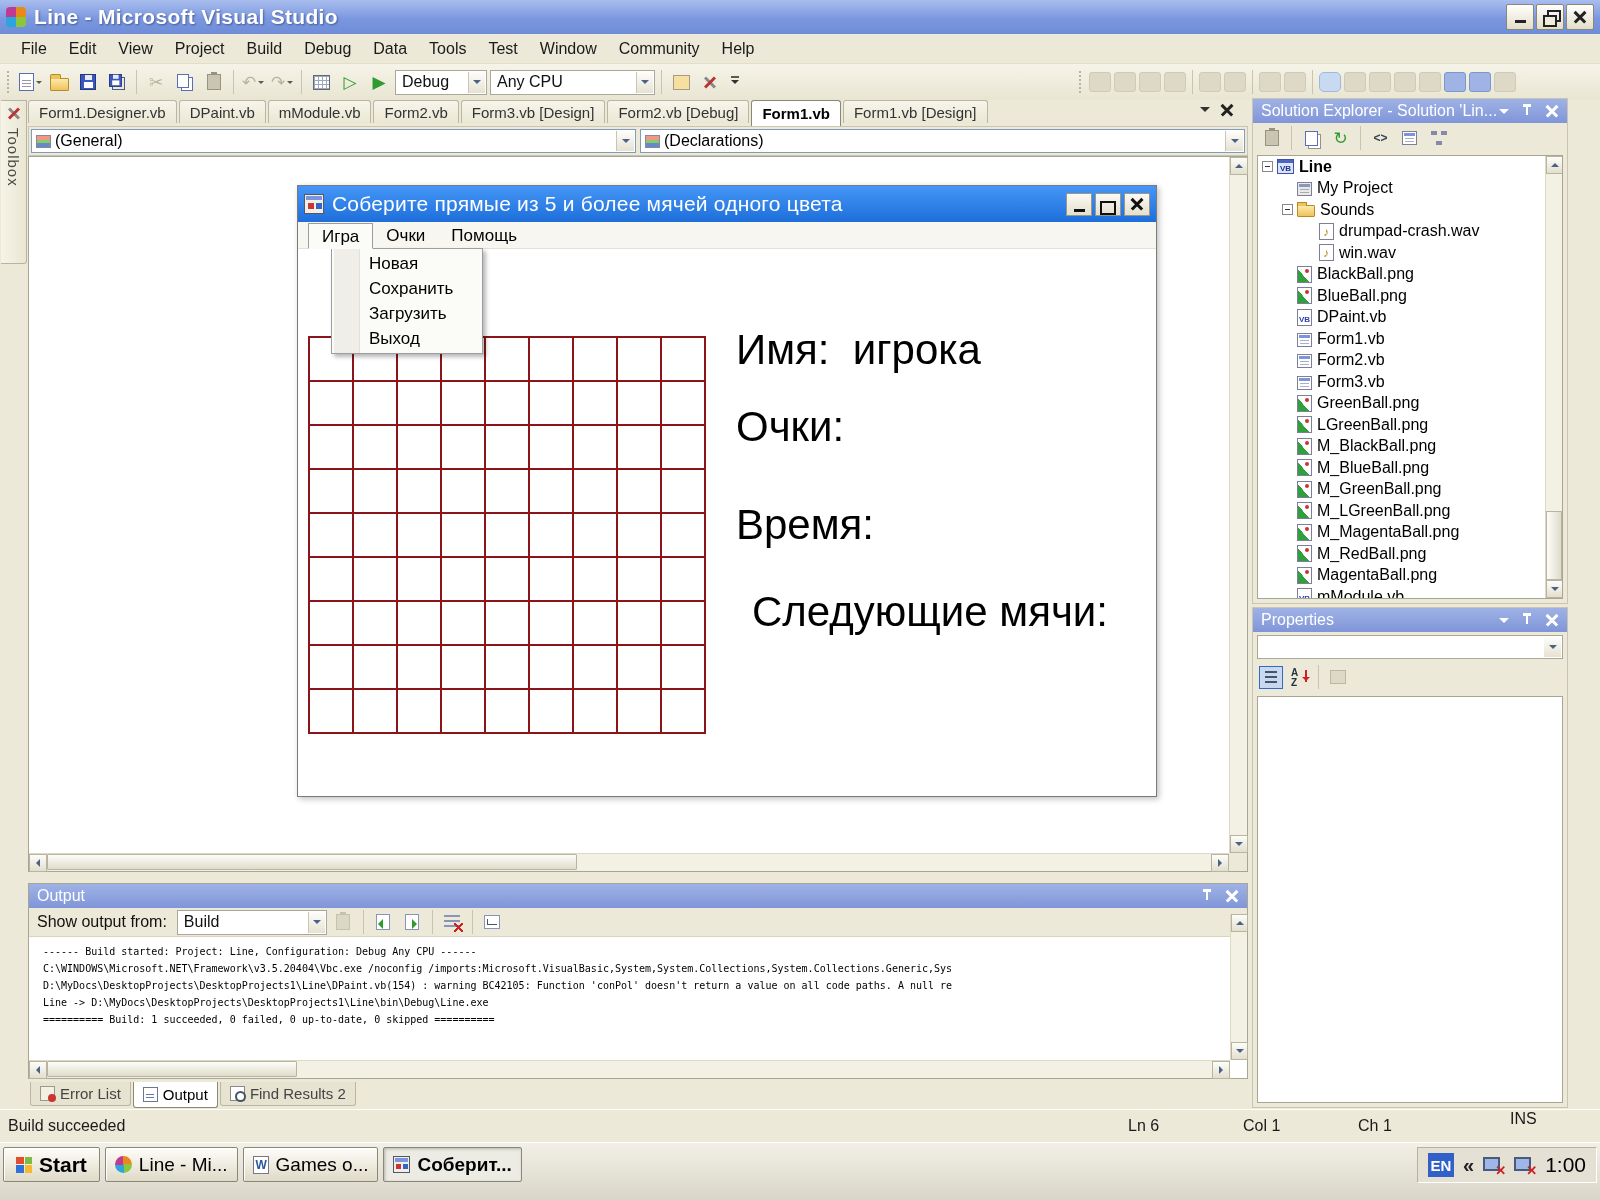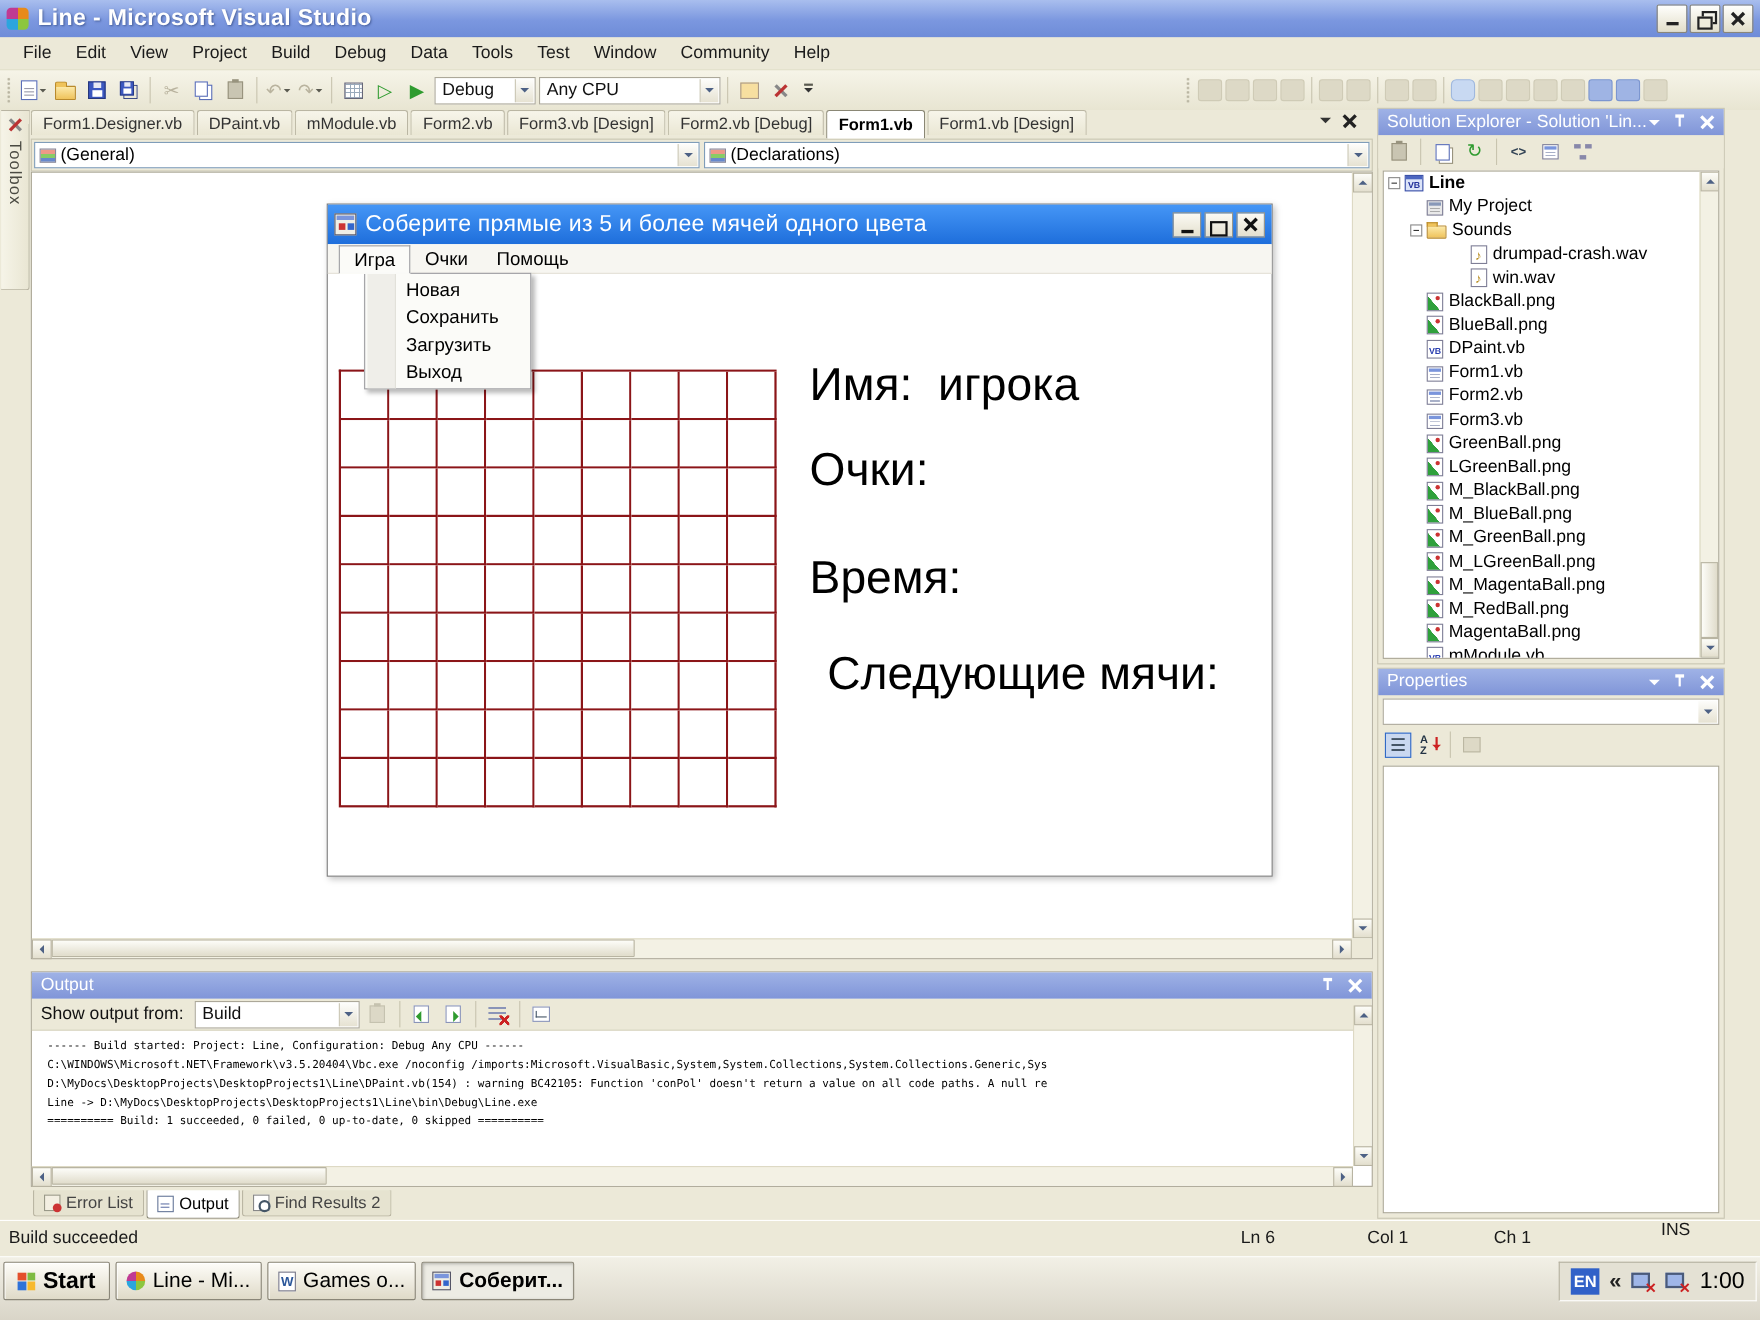--- a/index.html
+++ b/index.html
@@ -185,21 +185,21 @@
   .clock{font-size:21px;color:#000}
 
   
   .sepanel{left:1252px;top:98px;width:316px;height:506px;background:#ECE9D8;border:1px solid #C9C5B2}
   .se-toolbar{height:30px;display:flex;align-items:center;gap:4px;padding-left:6px;background:#ECE9D8}
   .seico{width:25px;height:24px;display:flex;align-items:center;justify-content:center;position:relative}
   .se-tree{position:absolute;left:4px;top:56px;right:4px;bottom:4px;background:#fff;border:1px solid #A9A593;overflow:hidden}
   .tree-scroll{position:absolute;right:0;top:0;bottom:0;width:17px;background:#F3F1E4;border-left:1px solid #DDD9C4}
   .sb-thumb-v{position:absolute;left:0;right:0;background:linear-gradient(to right,#FDFDF9,#E0DCCB);border:1px solid #B8B4A2}
   .trow{display:flex;align-items:center;height:21.5px;font-size:16px;color:#000;white-space:nowrap}
-  .level-0{padding-left:4px}.level-1{padding-left:24px}.level-2{padding-left:64px}
+  .level-0{padding-left:4px}.level-1{padding-left:24px}.level-2{padding-left:46px}
   .exp{width:11px;height:11px;border:1px solid #888;background:#fff;margin-right:4px;position:relative;flex:none}
   .exp::after{content:"";position:absolute;left:2px;right:2px;top:4px;height:1px;background:#333}
   .ticon{flex:none;margin-right:5px;position:relative}
   .bold-label{font-weight:bold}
   .fico{width:15px;height:17px;background:#fff;border:1px solid #7E7E96;position:relative}
   .image-icon{background:linear-gradient(to top right,#2FA03C 42%,#fff 43%)}
   .image-icon::before{content:"";position:absolute;right:2px;top:2px;width:4px;height:4px;border-radius:50%;background:#C33}
   .audio-icon::after{content:"♪";position:absolute;left:3px;top:1px;font-size:12px;color:#B58818}
   .vb-file-icon::after{content:"VB";position:absolute;left:1px;top:5px;font-size:8px;font-weight:bold;color:#2B3FB0}
   .form-icon{height:14px;margin-top:2px}

